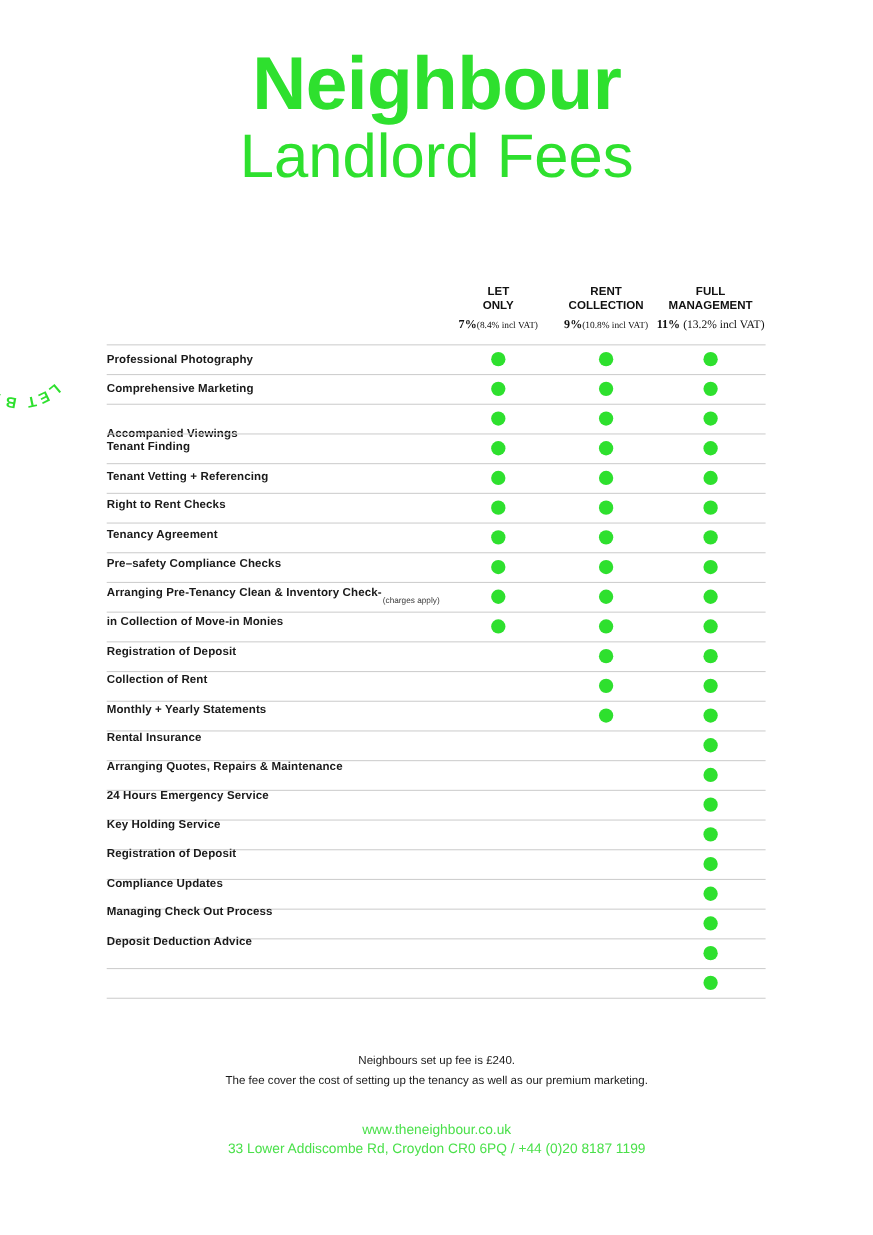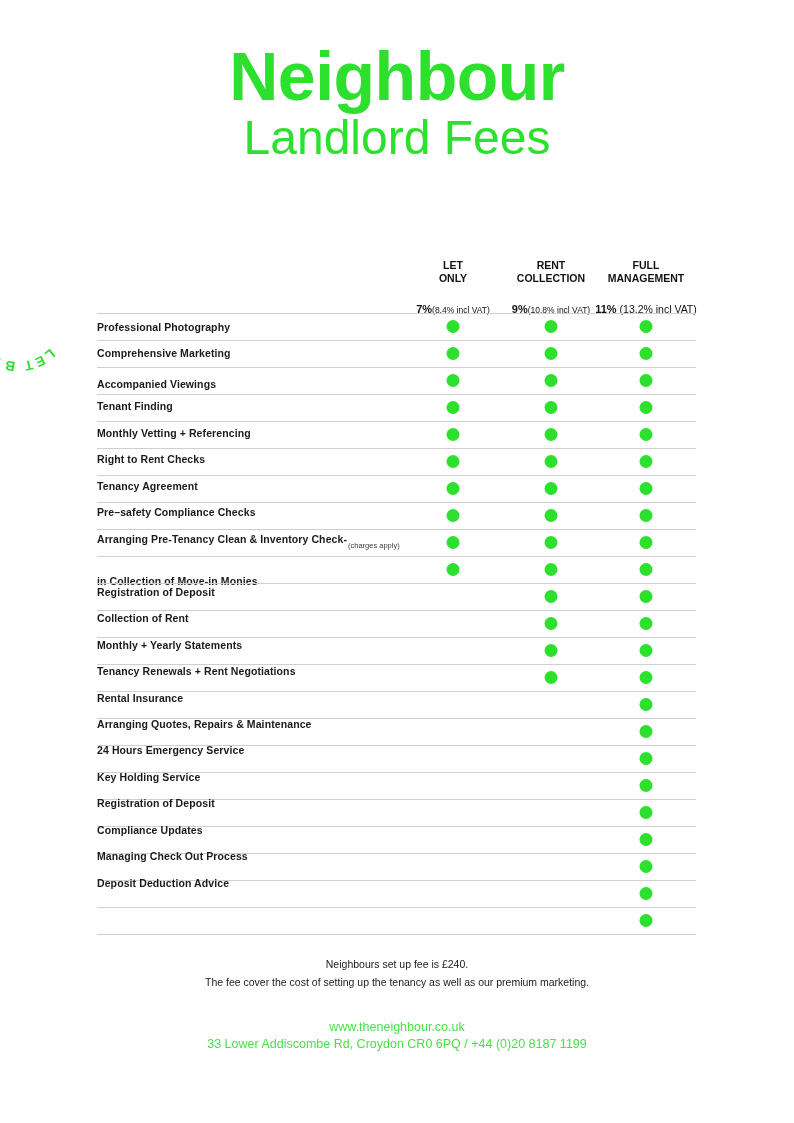--- a/index.html
+++ b/index.html
@@ -27,21 +27,21 @@
     color: #2ee02e;
     line-height: 0.96;
   }
   .title-line1 {
     font-size: 68px;
     font-weight: 700;
     letter-spacing: -0.5px;
     display: block;
   }
   .title-line2 {
-    font-size: 48px;
+    font-size: 56px;
     font-weight: 400;
     letter-spacing: 0px;
     display: block;
     margin-top: 6px;
   }
 
   
   .badge {
     position: absolute;
     left: -42px;
@@ -75,21 +75,21 @@
     text-align: center;
     top: 4px;
     transform: translateX(-50%);
     font-size: 10.5px;
     font-weight: 700;
     line-height: 13px;
     color: #111;
     white-space: nowrap;
   }
   .col-head .ch-l1, .col-head .ch-l2 { display: block; }
-  .col-head .ch-pct { display: block; margin-top: 18px; white-space: nowrap; }
+  .col-head .ch-pct { display: block; margin-top: 4px; white-space: nowrap; font-family: Liberation Serif, serif; }
   .col-head .ch-pct .big { font-size: 11px; font-weight: 700; }
   .col-head .ch-pct .small { font-size: 8.5px; font-weight: 400; }
   .col-head.wide .ch-pct .small { font-size: 10.5px; font-weight: 400; }
 
   .rows { position: relative; }
 
   .row {
     position: relative;
     height: 26px;
     border-top: 1px solid #cfcfcf;
@@ -192,33 +192,33 @@
         <span class="dot" style="left: 454px; top: 6px; background: rgb(46, 224, 46);"></span>
         <span class="dot" style="left: 549px; top: 6px; background: rgb(46, 224, 46);"></span>
       </div>
       <div class="row">
         <div class="row-label" style="top: 6px;">Comprehensive Marketing</div>
         <span class="dot" style="left: 356px; top: 6px; background: rgb(46, 224, 46);"></span>
         <span class="dot" style="left: 454px; top: 6px; background: rgb(46, 224, 46);"></span>
         <span class="dot" style="left: 549px; top: 6px; background: rgb(46, 224, 46);"></span>
       </div>
       <div class="row">
-        <div class="row-label" style="top: 10px;">Accompanied Viewings</div>
+        <div class="row-label" style="top: 20px;">Accompanied Viewings</div>
         <span class="dot" style="left: 356px; top: 6px; background: rgb(46, 224, 46);"></span>
         <span class="dot" style="left: 454px; top: 6px; background: rgb(46, 224, 46);"></span>
         <span class="dot" style="left: 549px; top: 6px; background: rgb(46, 224, 46);"></span>
       </div>
       <div class="row">
         <div class="row-label" style="top: 5px;">Tenant Finding</div>
         <span class="dot" style="left: 356px; top: 6px; background: rgb(46, 224, 46);"></span>
         <span class="dot" style="left: 454px; top: 6px; background: rgb(46, 224, 46);"></span>
         <span class="dot" style="left: 549px; top: 6px; background: rgb(46, 224, 46);"></span>
       </div>
       <div class="row">
-        <div class="row-label" style="top: 5px;">Monthly Vetting + Referencing</div>
+        <div class="row-label" style="top: 5px;">Tenant Vetting + Referencing</div>
         <span class="dot" style="left: 356px; top: 6px; background: rgb(46, 224, 46);"></span>
         <span class="dot" style="left: 454px; top: 6px; background: rgb(46, 224, 46);"></span>
         <span class="dot" style="left: 549px; top: 6px; background: rgb(46, 224, 46);"></span>
       </div>
       <div class="row">
         <div class="row-label" style="top: 4px;">Right to Rent Checks</div>
         <span class="dot" style="left: 356px; top: 6px; background: rgb(46, 224, 46);"></span>
         <span class="dot" style="left: 454px; top: 6px; background: rgb(46, 224, 46);"></span>
         <span class="dot" style="left: 549px; top: 6px; background: rgb(46, 224, 46);"></span>
       </div>
@@ -235,42 +235,37 @@
         <span class="dot" style="left: 549px; top: 6px; background: rgb(46, 224, 46);"></span>
       </div>
       <div class="row">
         <div class="row-label" style="top: 3px; text-align: center;">Arranging Pre-Tenancy Clean &amp; Inventory Check-</div>
         <div class="row-note" style="left: 251px; top: 11px;">(charges apply)</div>
         <span class="dot" style="left: 356px; top: 6px; background: rgb(46, 224, 46);"></span>
         <span class="dot" style="left: 454px; top: 6px; background: rgb(46, 224, 46);"></span>
         <span class="dot" style="left: 549px; top: 6px; background: rgb(46, 224, 46);"></span>
       </div>
       <div class="row">
-        <div class="row-label" style="top: 18px;">in Collection of Move-in Monies</div>
+        <div class="row-label" style="top: 2px;">in Collection of Move-in Monies</div>
         <span class="dot" style="left: 356px; top: 6px; background: rgb(46, 224, 46);"></span>
         <span class="dot" style="left: 454px; top: 6px; background: rgb(46, 224, 46);"></span>
         <span class="dot" style="left: 549px; top: 6px; background: rgb(46, 224, 46);"></span>
       </div>
       <div class="row">
         <div class="row-label" style="top: 2px;">Registration of Deposit</div>
         <span class="dot" style="left: 454px; top: 6px; background: rgb(46, 224, 46);"></span>
         <span class="dot" style="left: 549px; top: 6px; background: rgb(46, 224, 46);"></span>
       </div>
       <div class="row">
         <div class="row-label" style="top: 1px;">Collection of Rent</div>
         <span class="dot" style="left: 454px; top: 6px; background: rgb(46, 224, 46);"></span>
         <span class="dot" style="left: 549px; top: 6px; background: rgb(46, 224, 46);"></span>
       </div>
       <div class="row">
         <div class="row-label" style="top: 1px;">Monthly + Yearly Statements</div>
-        <span class="dot" style="left: 454px; top: 6px; background: rgb(46, 224, 46);"></span>
-        <span class="dot" style="left: 549px; top: 6px; background: rgb(46, 224, 46);"></span>
-      </div>
-      <div class="row">
-        <div class="row-label" style="top: 0px;">Tenancy Renewals + Rent Negotiations</div>
         <span class="dot" style="left: 454px; top: 6px; background: rgb(46, 224, 46);"></span>
         <span class="dot" style="left: 549px; top: 6px; background: rgb(46, 224, 46);"></span>
       </div>
       <div class="row">
         <div class="row-label" style="top: 0px;">Rental Insurance</div>
         <span class="dot" style="left: 549px; top: 6px; background: rgb(46, 224, 46);"></span>
       </div>
       <div class="row">
         <div class="row-label" style="top: -1px;">Arranging Quotes, Repairs &amp; Maintenance</div>
         <span class="dot" style="left: 549px; top: 6px; background: rgb(46, 224, 46);"></span>

